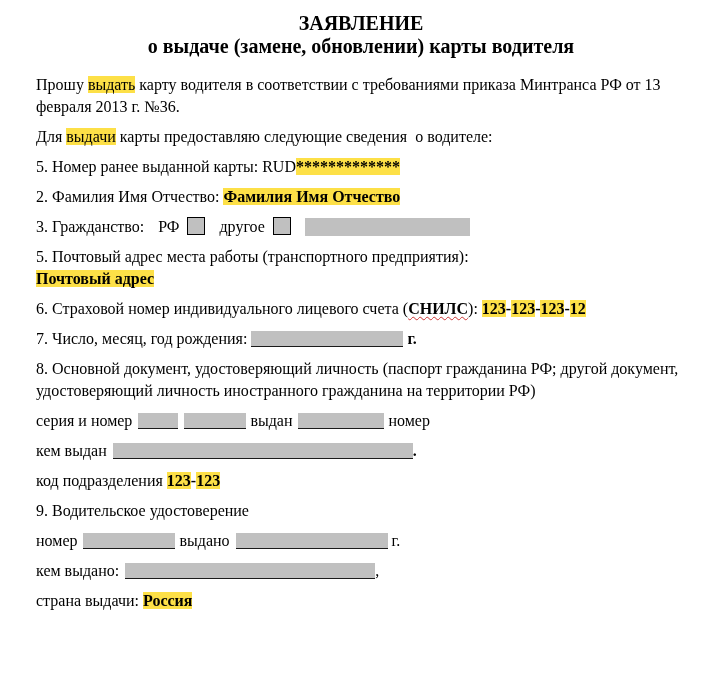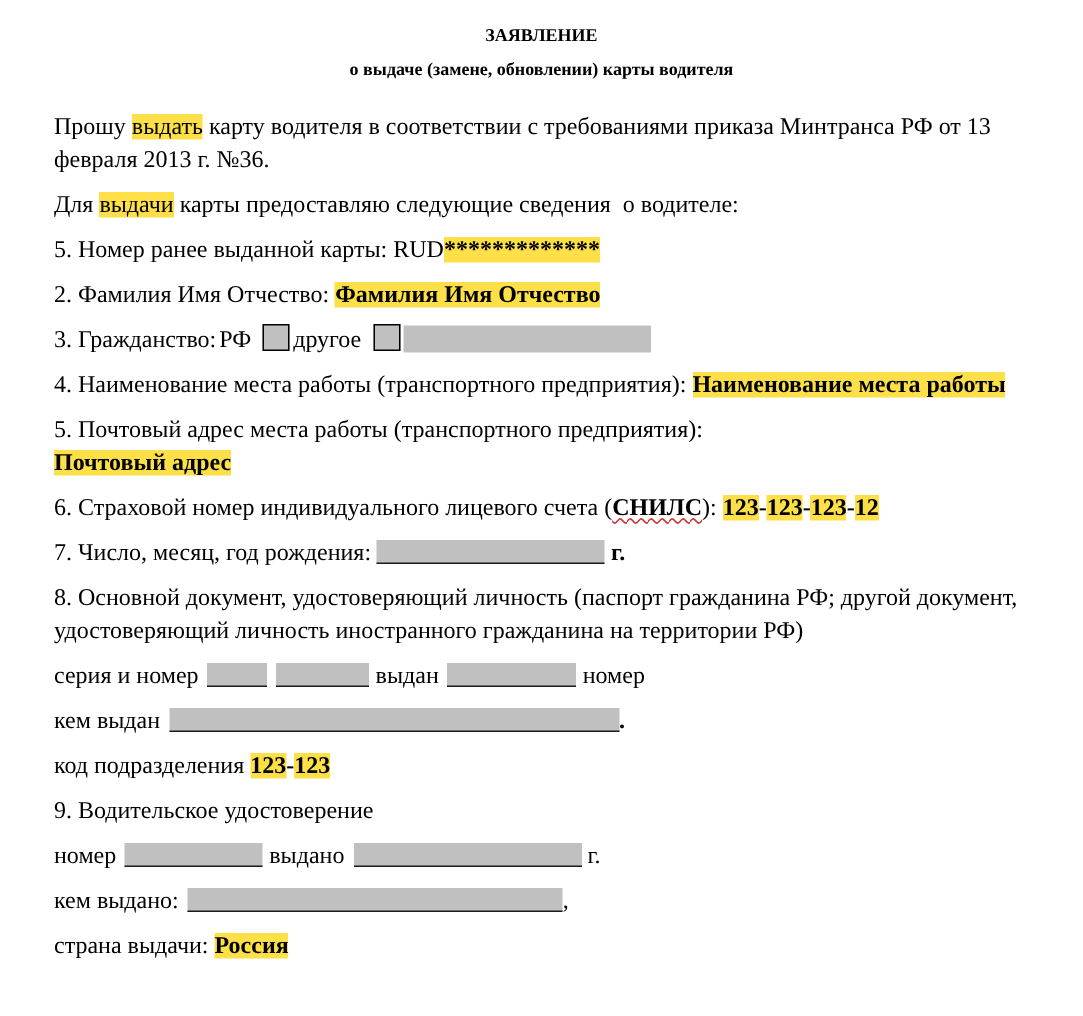--- a/index.html
+++ b/index.html
@@ -9,21 +9,21 @@
     color: #000;
     font-family: "Liberation Serif", "DejaVu Serif", serif;
     font-size: 16px;
     overflow: hidden;
   }
   .page { padding: 12px 36px 0 36px; }
   .title-block { margin-bottom: 16px; }
   .title-line {
     text-align: center;
     font-weight: bold;
-    font-size: 12px;
+    font-size: 20px;
     line-height: 23px;
     margin: 0;
   }
   p { margin: 0 0 8px 0; line-height: 22px; }
   .hl { background: #fde047; }
   .b  { font-weight: bold; }
   .pre { white-space: pre-wrap; }
   .field {
     display: inline-block;
     height: 15px;
@@ -41,21 +41,21 @@
     margin-left: 8px;
   }
   .snils {
     text-decoration: underline;
     text-decoration-style: wavy;
     text-decoration-color: #cc3333;
     text-decoration-thickness: 1px;
     text-underline-offset: 2px;
     font-weight: bold;
   }
-  .ml14 { margin-left: 2px; }
+  .ml14 { margin-left: 14px; }
   .ml6  { margin-left: 6px; }
 </style>
 </head>
 <body>
 
 <div class="page">
 
   <div class="title-block">
     <p class="title-line">ЗАЯВЛЕНИЕ</p>
     <p class="title-line">о выдаче (замене, обновлении) карты водителя</p>
@@ -64,21 +64,20 @@
   <p><span>Прошу </span><span class="hl">выдать</span><span> карту водителя в соответствии с требованиями приказа Минтранса РФ от 13 февраля 2013 г. №36.</span></p>
 
   <p><span>Для </span><span class="hl">выдачи</span><span class="pre"> карты предоставляю следующие сведения  о водителе:</span></p>
 
   <p><span>5. Номер ранее выданной карты: </span><span>RUD</span><span class="hl b">*************</span></p>
 
   <p><span>2. Фамилия Имя Отчество: </span><span class="hl b">Фамилия Имя Отчество</span></p>
 
   <p><span>3. Гражданство:</span><span class="ml14">РФ</span><span class="checkbox"></span><span class="ml14">другое</span><span class="checkbox"></span><span class="field noline ml14" style="width:165px;"></span></p>
 
-  <p><span>4. Наименование места работы (транспортного предприятия): </span><span class="hl b">Наименование места работы</span></p>
 
   <p><span>5. Почтовый адрес места работы (транспортного предприятия):</span><br><span class="hl b">Почтовый адрес</span></p>
 
   <p><span>6. Страховой номер индивидуального лицевого счета (</span><span class="snils">СНИЛС</span><span>): </span><span class="hl b">123</span><span class="b">-</span><span class="hl b">123</span><span class="b">-</span><span class="hl b">123</span><span class="b">-</span><span class="hl b">12</span></p>
 
   <p><span>7. Число, месяц, год рождения: </span><span class="field" style="width:152px;"></span> <span class="b">г.</span></p>
 
   <p><span>8. Основной документ, удостоверяющий личность (паспорт гражданина РФ; другой документ, удостоверяющий личность иностранного гражданина на территории РФ)</span></p>
 
   <p><span>серия и номер</span><span class="field ml6" style="width:40px;"></span><span class="field ml6" style="width:62px;"></span> <span>выдан</span><span class="field ml6" style="width:86px;"></span> <span>номер</span></p>

